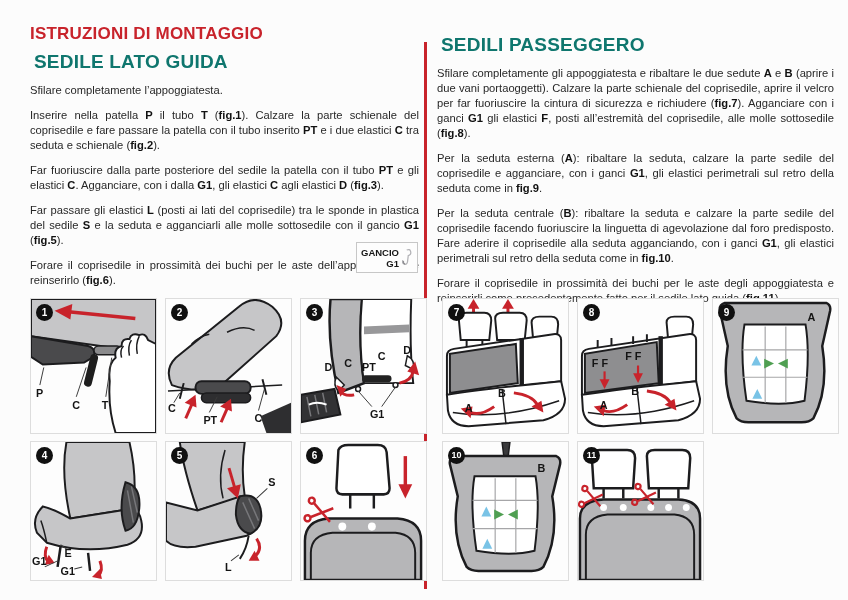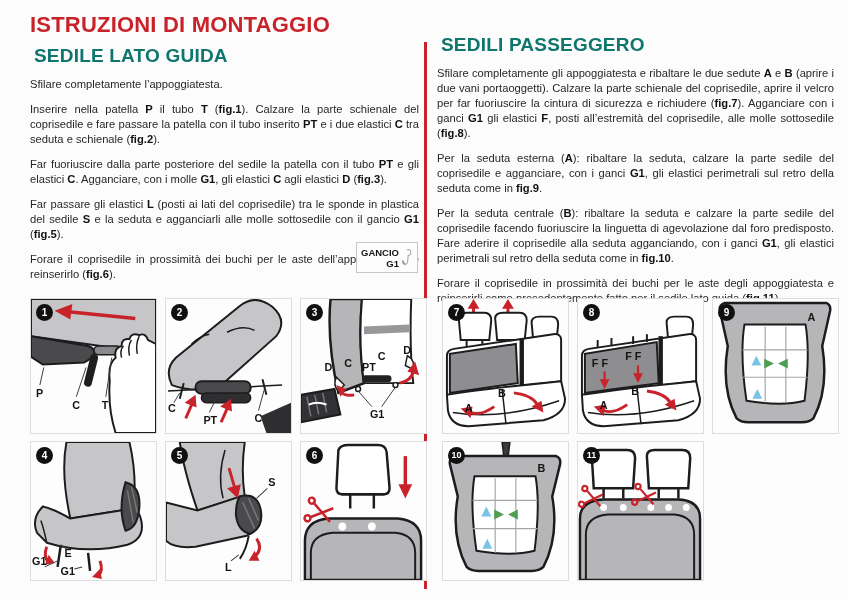--- a/index.html
+++ b/index.html
@@ -9,21 +9,21 @@
     --blue:#79c3e6;
     --green:#4f9f52;
   }
   *{box-sizing:border-box;margin:0;padding:0}
   html,body{width:848px;height:600px;overflow:hidden}
   body{background:#fcfcfc;font-family:"Liberation Sans",sans-serif;color:#222;position:relative}
   .page{position:absolute;inset:0;background:#fcfcfc}
   .col{position:absolute}
   .col-left{left:30px;top:12px;width:389px}
   .col-right{left:437px;top:34px;width:397px}
-  h1.title{font-size:22px;font-weight:bold;color:var(--accent);letter-spacing:.2px;margin:0 0 7px}
+  h1.title{font-size:17px;font-weight:bold;color:var(--accent);letter-spacing:.2px;margin:12px 0 7px}
   h2.sub{font-size:19px;font-weight:bold;color:#0f766e;margin:0 4px 9px;letter-spacing:.2px}
   p.body{font-size:11.2px;line-height:15px;text-align:justify;margin:10px 0 7px;color:#272727}
   p.body b{color:#111}
   .divider{position:absolute;left:424px;top:42px;width:3px;height:547px;background:var(--accent)}
   .hookbox{position:absolute;left:356px;top:242px;width:62px;height:31px;border:1px solid #c7c7c7;background:#fdfdfd;
            display:flex;align-items:center;justify-content:space-between;gap:3px;padding:2px 4px}
   .hookbox .txt{text-align:right;font-weight:bold;font-size:9.5px;line-height:11px;color:#161616}
   .figgrid{position:absolute;display:grid;grid-template-columns:repeat(3,127px);grid-template-rows:136px 140px;column-gap:8px;row-gap:7px}
   .figgrid.left{left:30px;top:298px}
   .figgrid.right{left:442px;top:298px}
@@ -50,21 +50,21 @@
 </head>
 <body>
 
 <div class="page">
 
   <div class="col col-left">
     <h1 class="title">ISTRUZIONI DI MONTAGGIO</h1>
     <h2 class="sub">SEDILE LATO GUIDA</h2>
     <p class="body"><span>Sfilare completamente l’appoggiatesta.</span></p>
     <p class="body"><span>Inserire nella patella </span><b>P</b><span> il tubo </span><b>T</b><span> (</span><b>fig.1</b><span>). Calzare la parte schienale del coprisedile e fare passare la patella con il tubo inserito </span><b>PT</b><span> e i due elastici </span><b>C</b><span> tra seduta e schienale (</span><b>fig.2</b><span>).</span></p>
-    <p class="body"><span>Far fuoriuscire dalla parte posteriore del sedile la patella con il tubo </span><b>PT</b><span> e gli elastici </span><b>C</b><span>. Agganciare, con i molle </span><b>G1</b><span>, gli elastici </span><b>C</b><span> agli elastici </span><b>D</b><span> (</span><b>fig.3</b><span>).</span></p>
+    <p class="body"><span>Far fuoriuscire dalla parte posteriore del sedile la patella con il tubo </span><b>PT</b><span> e gli elastici </span><b>C</b><span>. Agganciare, con i dalla </span><b>G1</b><span>, gli elastici </span><b>C</b><span> agli elastici </span><b>D</b><span> (</span><b>fig.3</b><span>).</span></p>
     <p class="body"><span>Far passare gli elastici </span><b>L</b><span> (posti ai lati del coprisedile) tra le sponde in plastica del sedile </span><b>S</b><span> e la seduta e agganciarli alle molle sottosedile con il gancio </span><b>G1</b><span> (</span><b>fig.5</b><span>).</span></p>
     <p class="body"><span>Forare il coprisedile in prossimità dei buchi per le aste dell’appoggiatesta e reinserirlo (</span><b>fig.6</b><span>).</span></p>
   </div>
 
   <div class="hookbox">
     <div class="txt">
       <div>GANCIO</div>
       <div>G1</div>
     </div>
     <svg width="14" height="25" viewBox="0 0 14 25">

